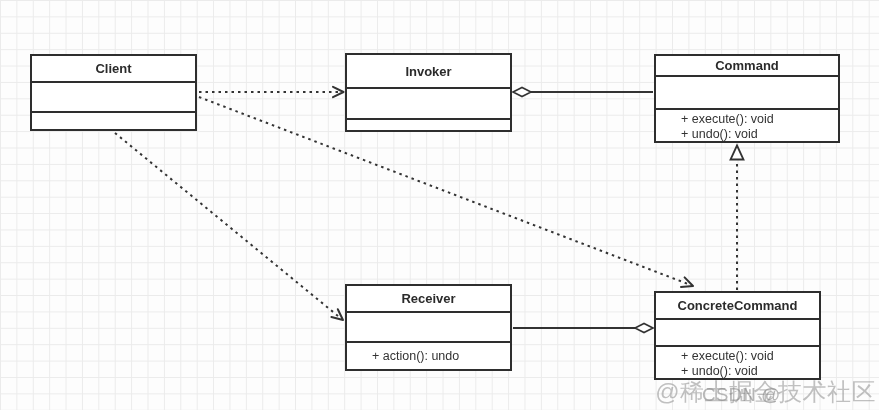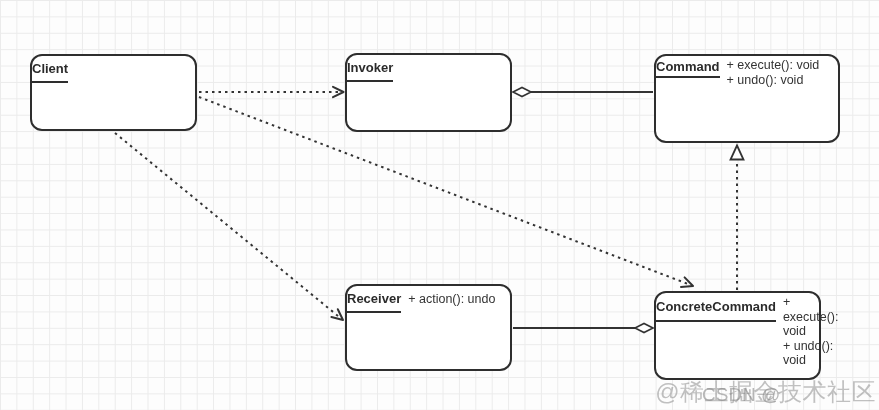--- a/index.html
+++ b/index.html
@@ -12,38 +12,38 @@
       linear-gradient(to right, #ebebeb 1px, transparent 1px),
       linear-gradient(to bottom, #ebebeb 1px, transparent 1px);
     background-size:16.4px 16.4px;
     font-family:"Liberation Sans", sans-serif;
     color:#2d2d2d;
   }
   .uml-box{
     position:absolute;
     background:#fff;
     border:2px solid #2e2e2e;
-    border-radius:12px;
+    border-radius:0;
     box-sizing:border-box;
     display:flex;
-    flex-direction:row;
+    flex-direction:column;
   }
   .uml-title{
     border-bottom:2px solid #2e2e2e;
     display:flex;align-items:center;justify-content:center;
     font-weight:bold;font-size:13px;color:#2b2b2b;
     box-sizing:border-box;
   }
   .uml-attrs{
     border-bottom:2px solid #2e2e2e;
     box-sizing:border-box;
   }
   .uml-methods{
     flex:1;
-    padding:2px 0 0 7px;
+    padding:2px 0 0 25px;
     font-size:12.5px;line-height:14.5px;color:#333;
     box-sizing:border-box;
   }
   svg.links{position:absolute;left:0;top:0;pointer-events:none;}
   .dash{stroke:#333;stroke-width:2;stroke-dasharray:2.5 4;fill:none;}
   .solid{stroke:#333;stroke-width:1.8;fill:none;}
   .arrow-open{stroke:#333;stroke-width:2;fill:none;stroke-linecap:round;stroke-linejoin:round;}
   .diamond{fill:#fff;stroke:#333;stroke-width:1.6;}
   .triangle{fill:#fff;stroke:#333;stroke-width:1.8;}
   .watermark{position:absolute;right:0;bottom:0;width:270px;height:32px;}
@@ -91,21 +91,21 @@
     </g>
   </svg>
 
   <div class="uml-box" style="left:30px;top:54px;width:167px;height:77px">
     <div class="uml-title" style="height:27px">Client</div>
     <div class="uml-attrs" style="height:30px"></div>
     <div class="uml-methods"></div>
   </div>
 
   <div class="uml-box" style="left:345px;top:53px;width:167px;height:79px">
-    <div class="uml-title" style="height:27px">Invoker</div>
+    <div class="uml-title" style="height:34px">Invoker</div>
     <div class="uml-attrs" style="height:31px"></div>
     <div class="uml-methods"></div>
   </div>
 
   <div class="uml-box" style="left:654px;top:54px;width:186px;height:89px">
     <div class="uml-title" style="height:22px">Command</div>
     <div class="uml-attrs" style="height:34px"></div>
     <div class="uml-methods">
       <div>+ execute(): void</div>
       <div>+ undo(): void</div>

